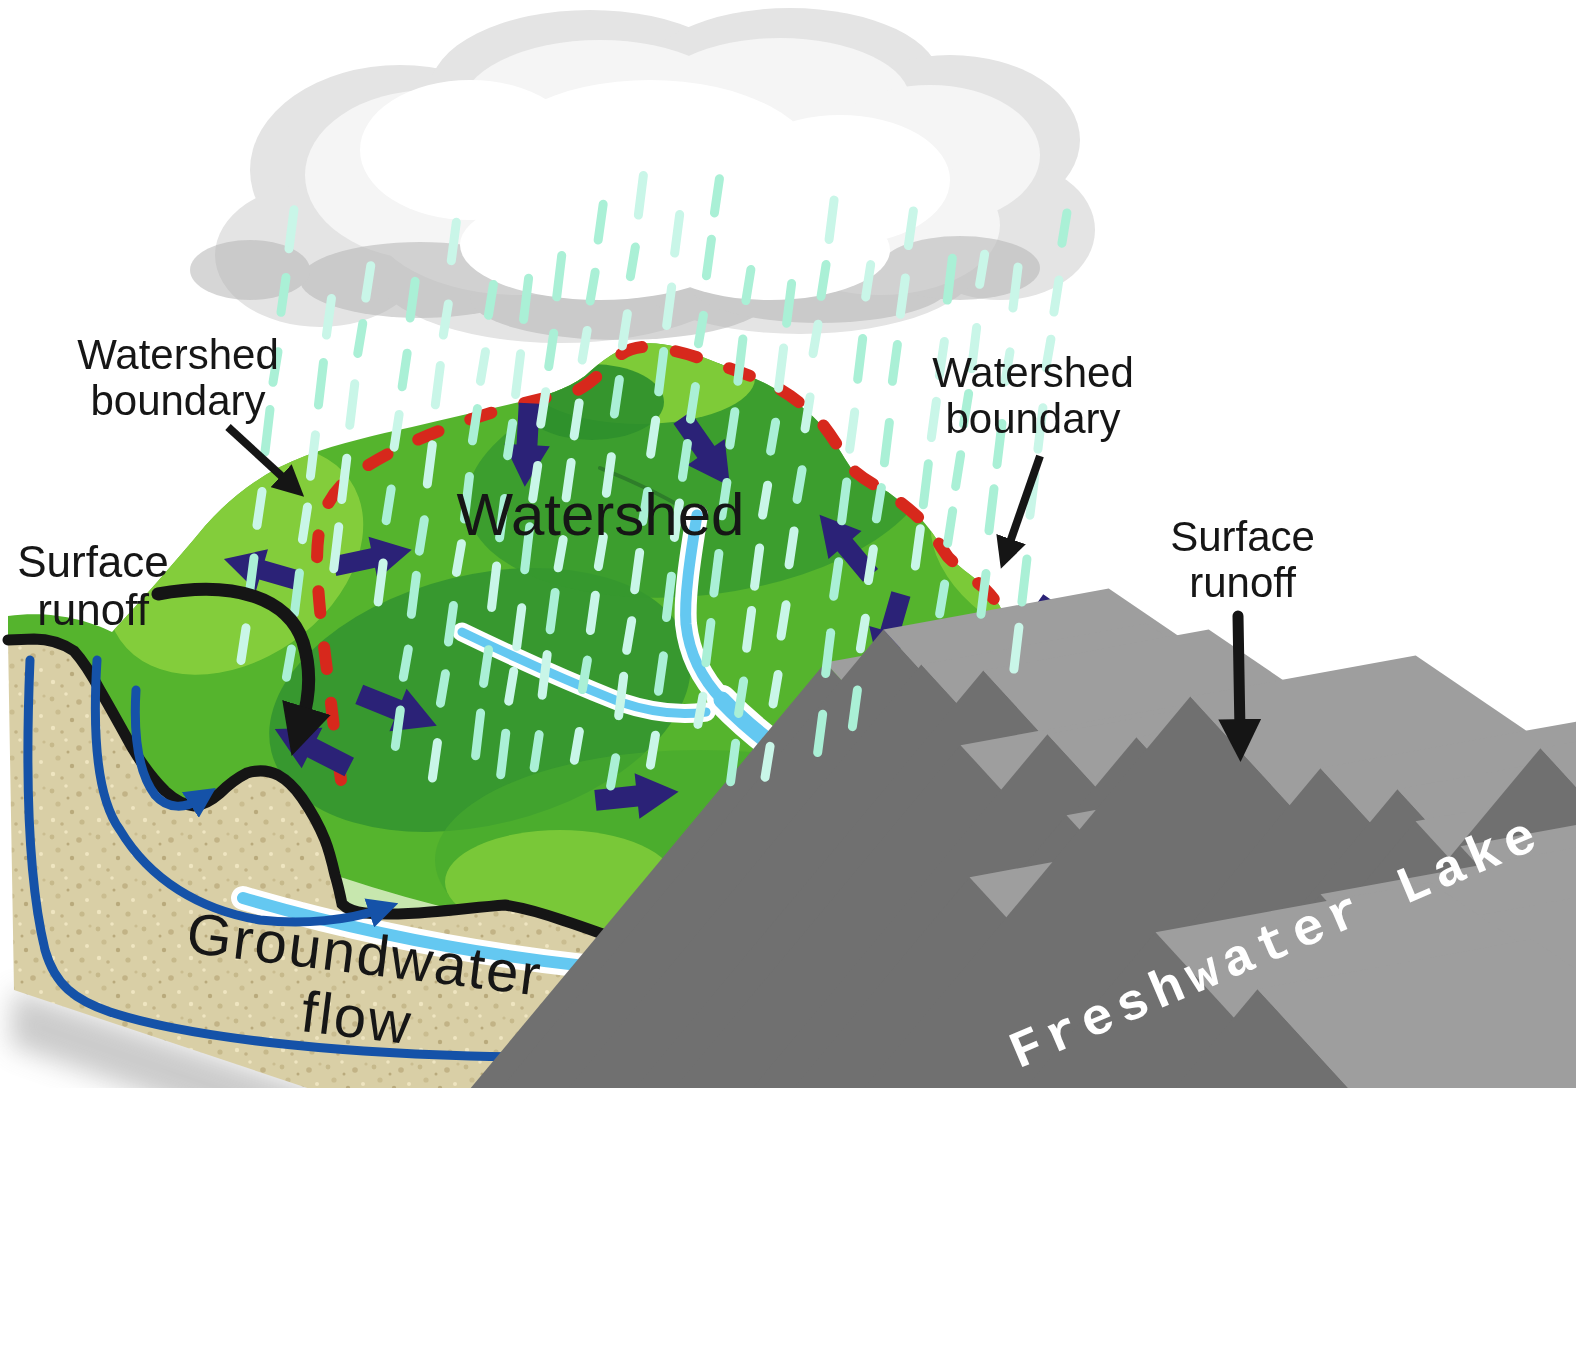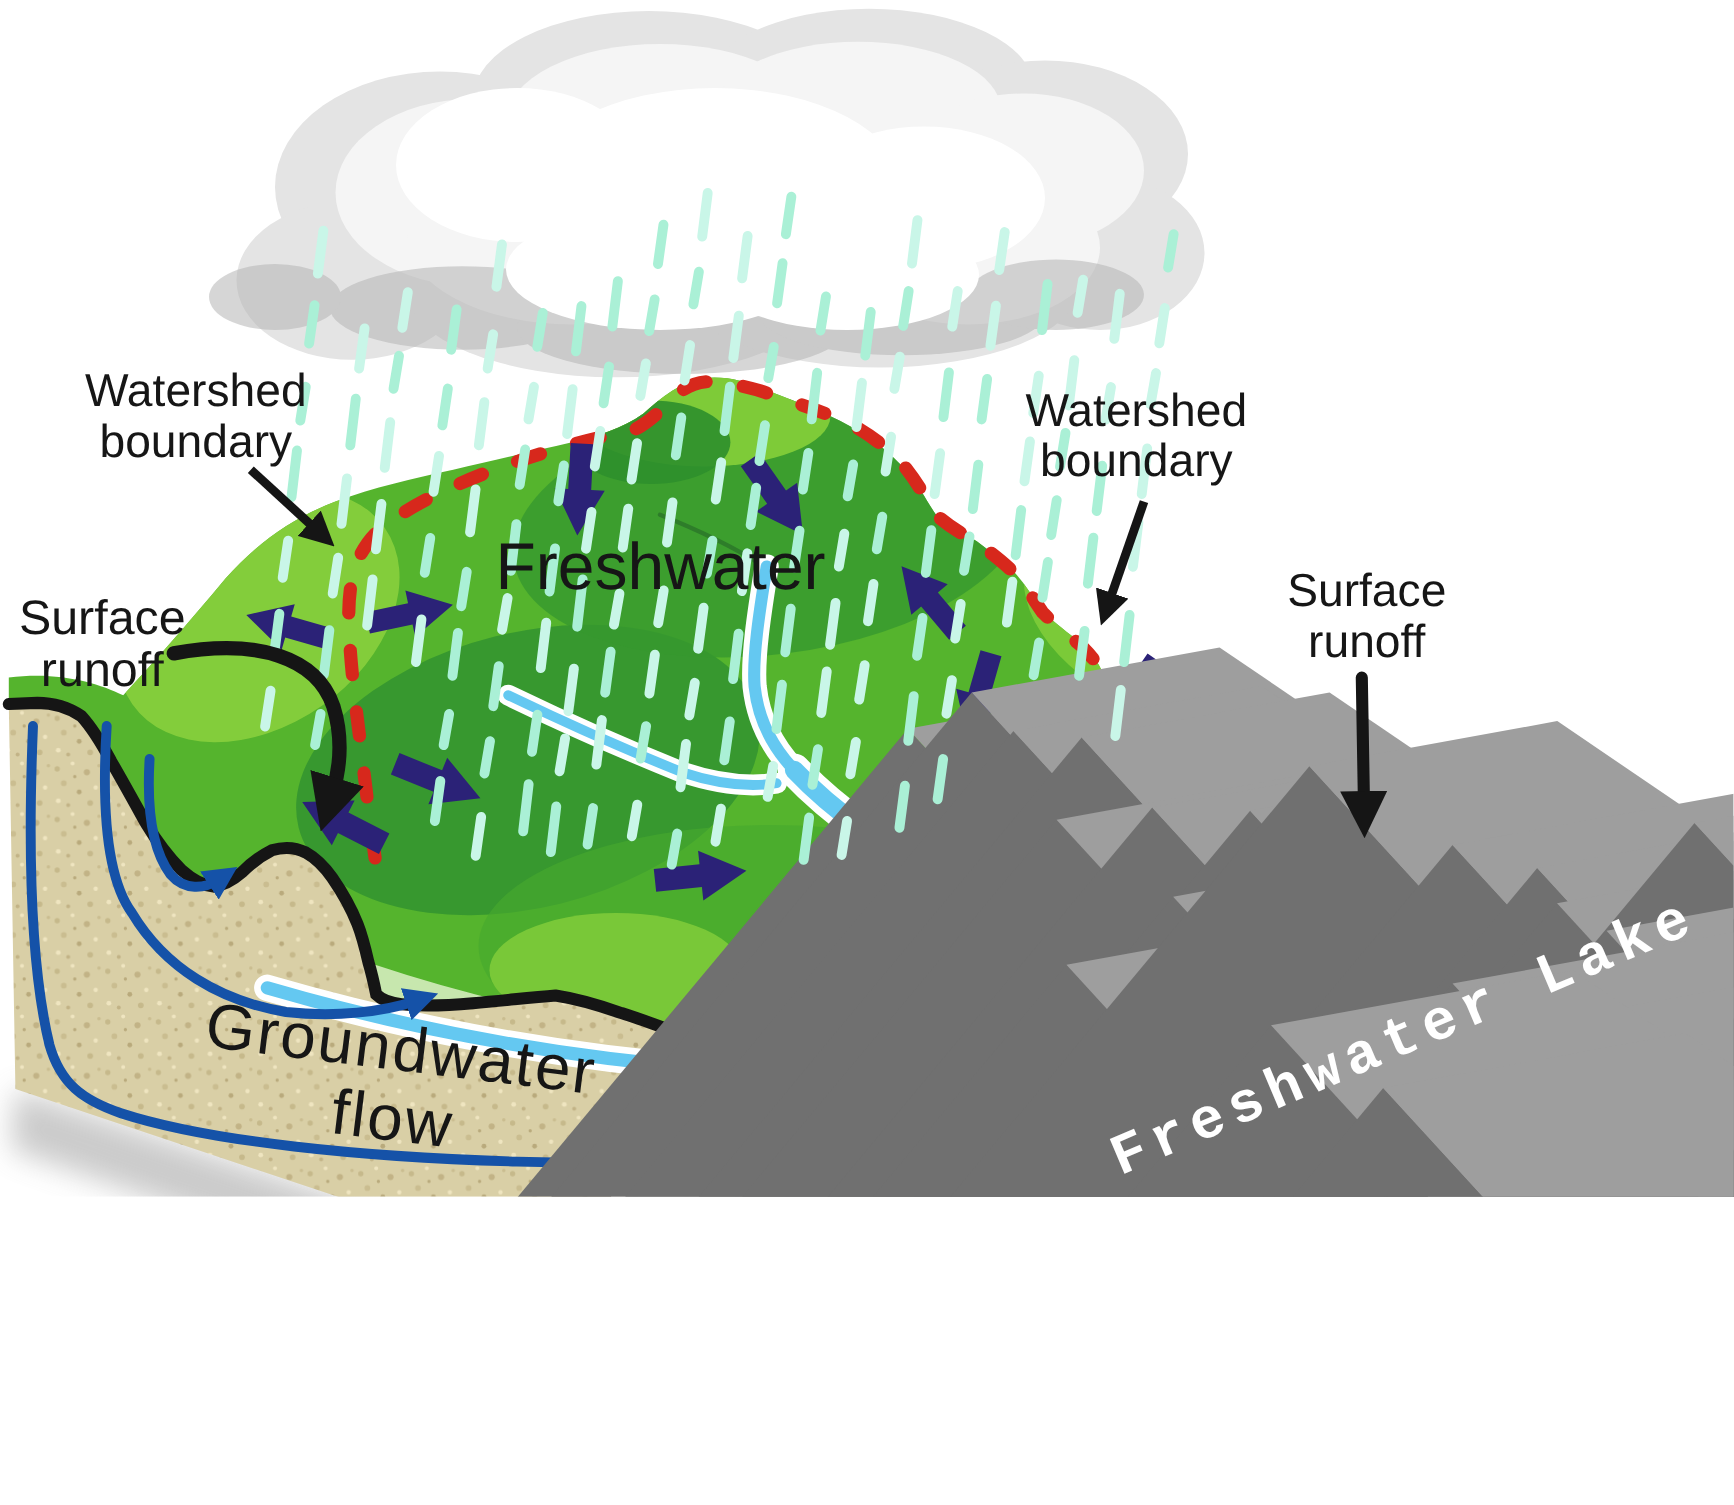--- a/index.html
+++ b/index.html
@@ -382,21 +382,21 @@
     <path stroke-width="8" marker-end="url(#ahB)" d="M1040,456 L1008,548"></path>
     <path stroke-width="13" stroke-linecap="round" marker-end="url(#ahB)" d="M158,594 C235,580 288,598 303,642 C311,668 310,696 302,722"></path>
     <path stroke-width="11" stroke-linecap="round" marker-end="url(#ahB)" d="M1238,616 L1240,732"></path>
   </g>
 </svg>
 
 <div class="lbl lbl-wb" style="left:52px;top:332px;width:252px;">Watershed boundary</div>
 
 <div class="lbl lbl-wb" style="left:908px;top:350px;width:250px;">Watershed boundary</div>
 
-<div class="lbl lbl-watershed" style="left:408px;top:482px;width:385px;">Freshwater</div>
+<div class="lbl lbl-watershed" style="left:408px;top:482px;width:385px;">Watershed</div>
 
 <div class="lbl lbl-sr" style="left:2px;top:538px;width:182px;">Surface runoff</div>
 
 <div class="lbl lbl-sr" style="left:1150px;top:514px;width:185px;font-size:42px;">Surface runoff</div>
 
 <div class="lbl lbl-gw" style="left:170px;top:898px;width:400px;">Groundwater flow</div>
 
 <div class="lbl lbl-lake" style="left:1002px;top:1030px;width:620px;">Freshwater Lake</div>
 
 </div>

